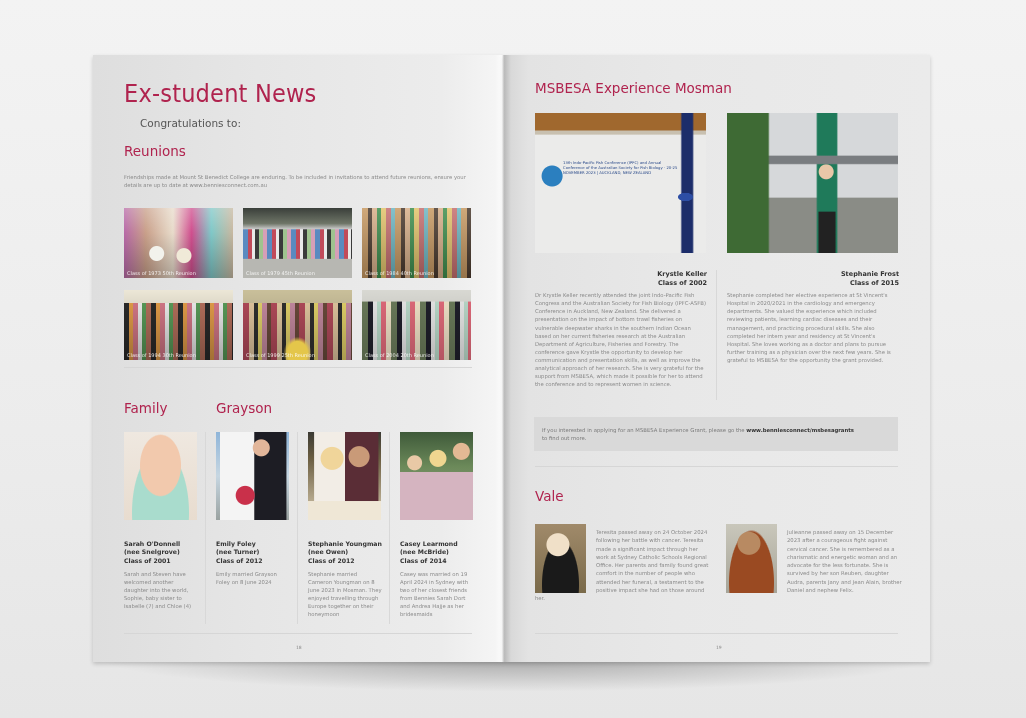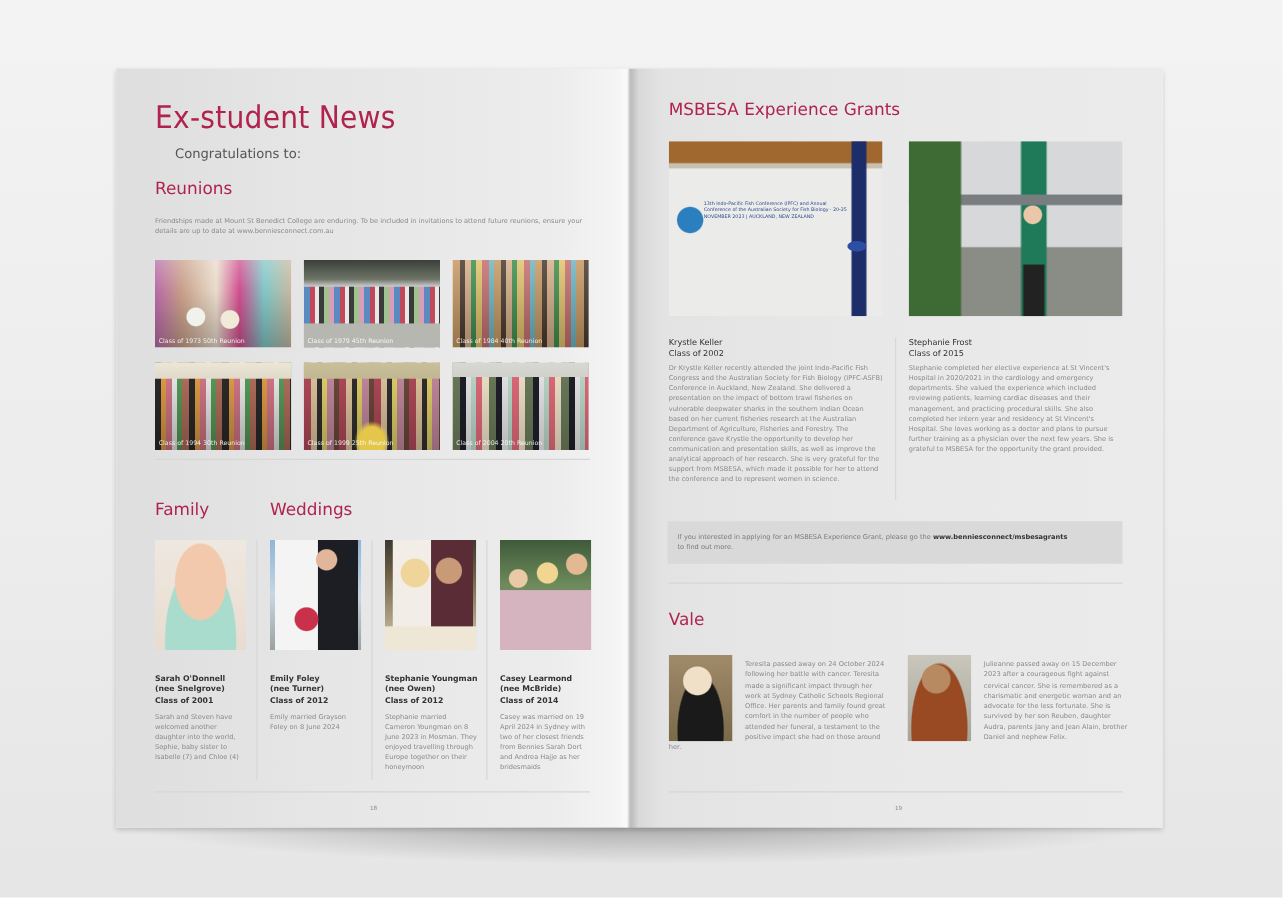--- a/index.html
+++ b/index.html
@@ -52,21 +52,21 @@
   .hr { position: absolute; height: 1px; background: #d6d6d6; }
   .vr { position: absolute; width: 1px; background: #d8d8d8; }
 
   .card { position: absolute; width: 74px; }
   .card .img { width: 73px; height: 88px; position: relative; overflow: hidden; }
   .card .name { margin-top: 20px; font-size: 6.2px; line-height: 8.4px; color: #333; font-weight: bold; }
   .card .desc { margin-top: 5px; }
 
   .grant-photo { position: absolute; top: 58px; height: 140px; overflow: hidden; }
   .grant-text { position: absolute; top: 215px; width: 172px; }
-  .grant-text .name { font-size: 6.5px; line-height: 8.6px; color: #333; font-weight: normal; }
+  .grant-text .name { font-size: 6.5px; line-height: 8.6px; color: #333; font-weight: bold; text-align: right; }
   .grant-text .desc { margin-top: 4px; line-height: 8.1px; }
 
   .info-box {
     position: absolute; left: 31px; top: 362px; width: 364px; height: 34px;
     background: #d9d9d9; padding: 9px 8px;
   }
   .info-box .body-text { color: #7a7a7a; }
   .info-box b { color: #333; }
 
   .vale { position: absolute; top: 469px; width: 176px; }
@@ -120,21 +120,21 @@
     <div class="photo" style="left:238px; top:82px;">
       <div class="crowd" style="background: linear-gradient(180deg,#d8d8d2 0 16%, transparent 17%), repeating-linear-gradient(90deg,#6a7a5a 0 6px,#1f1f2a 6px 11px,#e7e7e7 11px 15px,#b9d9c9 15px 19px,#e06a7a 19px 24px,#f0e2c8 24px 29px);"></div>
       <div class="crowd" style="background: linear-gradient(180deg, transparent 0%, rgba(0,0,0,0.2) 100%);"></div>
       <div class="cap">Class of 2004 20th Reunion</div>
     </div>
   </div>
 
   <div class="hr" style="left:31px; top:312px; width:348px;"></div>
 
   <div class="h2" style="left:31px; top:345px;">Family</div>
-  <div class="h2" style="left:123px; top:345px;">Weddings</div>
+  <div class="h2" style="left:123px; top:345px;">Grayson</div>
 
   <div class="vr" style="left:112px; top:377px; height:192px;"></div>
   <div class="vr" style="left:204px; top:377px; height:192px;"></div>
   <div class="vr" style="left:296px; top:377px; height:192px;"></div>
 
   <div class="card" style="left:31px; top:377px;">
     <div class="img">
       <div class="crowd" style="background: linear-gradient(180deg,#efe8e0 0%,#e8dccf 100%);"></div>
       <div class="crowd" style="background: radial-gradient(ellipse at 50% 38%, #f2c9ad 0 20px, transparent 21px), radial-gradient(ellipse at 50% 92%, #a9dccd 0 28px, transparent 29px);"></div>
     </div>
@@ -185,21 +185,21 @@
       <div>Class of 2014</div>
     </div>
     <div class="desc body-text">Casey was married on 19 April 2024 in Sydney with two of her closest friends from Bennies Sarah Dort and Andrea Hajje as her bridesmaids</div>
   </div>
 
   <div class="hr" style="left:31px; top:578px; width:348px;"></div>
   <div class="page-num" style="left:203px;">18</div>
 </div>
 
 <div class="page right">
-  <div class="h2" style="left:32px; top:25px; font-size:13.5px;">MSBESA Experience Grants</div>
+  <div class="h2" style="left:32px; top:25px; font-size:13.5px;">MSBESA Experience Mosman</div>
 
   <div class="grant-photo" style="left:32px; width:171px;">
     <div class="crowd" style="background: linear-gradient(180deg,#a0682e 0 12%, #c8c0b0 13% 15%, #ebebea 16% 100%);"></div>
     <div class="crowd" style="background: radial-gradient(circle at 10% 45%, #2b7fbf 0 10px, transparent 11px), radial-gradient(ellipse at 88% 60%, #2d4ea5 0 7px, transparent 8px), linear-gradient(90deg, transparent 0 85%, #1c2d6a 86% 92%, transparent 93%);"></div>
     <div style="position:absolute; left:28px; top:47px; width:120px; font-size:3.8px; line-height:5px; color:#2a4a8a;">13th Indo-Pacific Fish Conference (IPFC) and Annual Conference of the Australian Society for Fish Biology · 20-25 NOVEMBER 2023 | AUCKLAND, NEW ZEALAND</div>
   </div>
   <div class="grant-photo" style="left:224px; width:171px;">
     <div class="crowd" style="background: linear-gradient(180deg,#d6d8da 0 60%, #8a8c86 61% 100%);"></div>
     <div class="crowd" style="background: linear-gradient(90deg, #3e6a34 0 24%, transparent 25%), linear-gradient(180deg, transparent 0 30%, #7a7d80 31% 36%, transparent 37%), radial-gradient(circle at 58% 42%, #e9c7a8 0 7px, transparent 8px), linear-gradient(90deg, transparent 0 52%, #1f7a5a 53% 64%, transparent 65%);"></div>
     <div class="crowd" style="background: linear-gradient(180deg, transparent 0 62%, rgba(30,30,30,0.0) 62%), linear-gradient(90deg, transparent 0 53%, #222 54% 63%, transparent 64%); mask: linear-gradient(180deg, transparent 0 70%, #000 71% 100%); -webkit-mask: linear-gradient(180deg, transparent 0 70%, #000 71% 100%);"></div>

